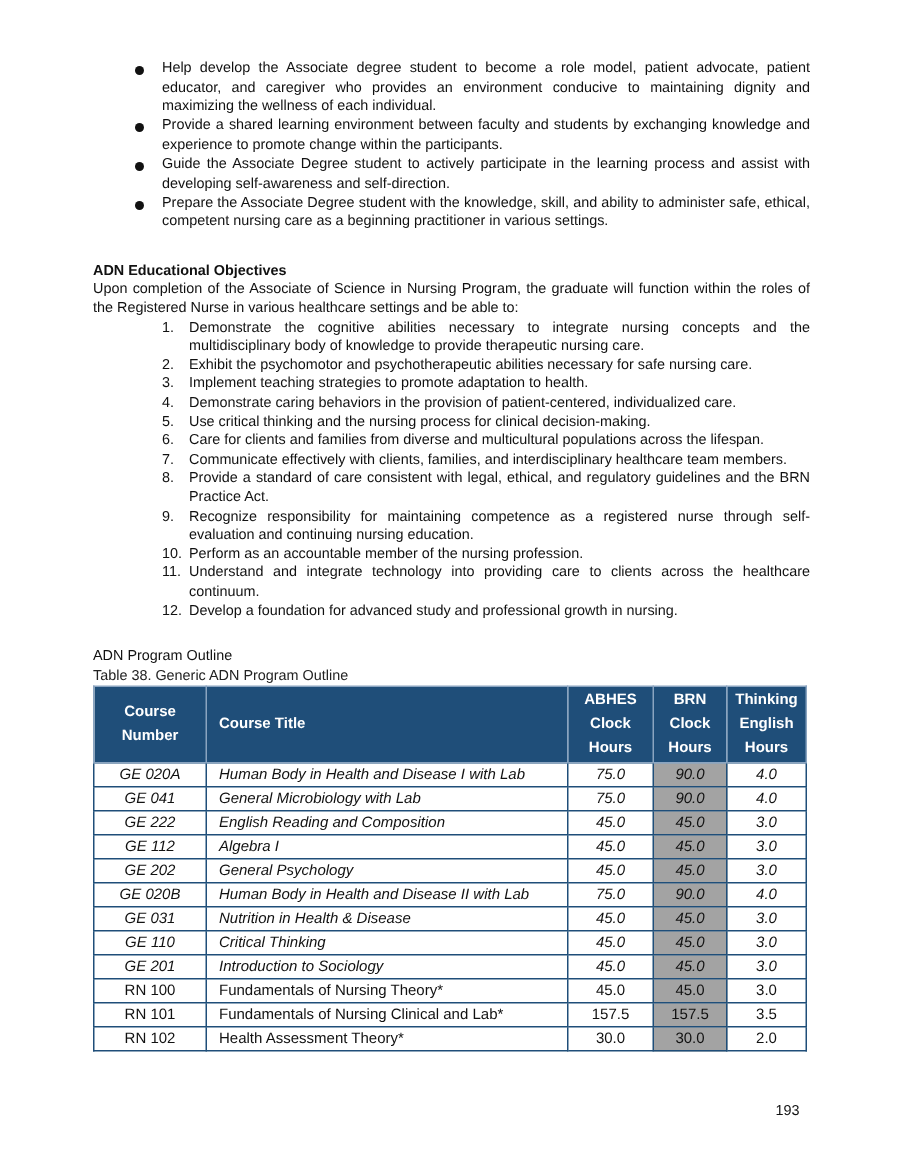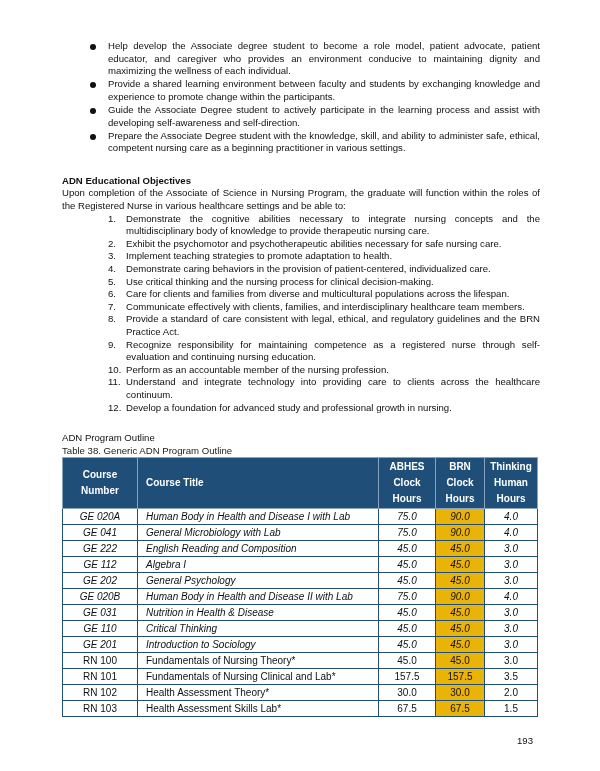--- a/index.html
+++ b/index.html
@@ -28,21 +28,21 @@
     background: #1f4e79; color: #ffffff; font-weight: bold; text-align: center;
     border: 1px solid #8aa4c0; padding: 1px 3px; line-height: 16px;
   }
   table.outline th.title-col { text-align: left; padding-left: 8px; }
   table.outline td {
     border: 1px solid #1f4e79; padding: 0 3px; height: 15px; line-height: 14px;
   }
   table.outline td.num-col { text-align: center; }
   table.outline td.title { text-align: left; padding-left: 8px; }
   table.outline td.center { text-align: center; }
-  table.outline td.brn { background: #eab308; text-align: center; }
+  table.outline td.brn { background: #a3a3a3; text-align: center; }
   tr.italic td { font-style: italic; }
   .page-number { position: absolute; left: 517px; top: 735px; font-size: 9.6px; }
 </style>
 </head>
 <body>
 
 <div class="page">
 
   <ul class="bullets">
     <li><span class="dot"></span><span>Help develop the Associate degree student to become a role model, patient advocate, patient educator, and caregiver who provides an environment conducive to maintaining dignity and maximizing the wellness of each individual.</span></li>
@@ -85,21 +85,21 @@
           <span>Clock</span><br>
           <span>Hours</span>
         </th>
         <th style="width:42px">
           <span>BRN</span><br>
           <span>Clock</span><br>
           <span>Hours</span>
         </th>
         <th style="width:46px">
           <span>Thinking</span><br>
-          <span>Human</span><br>
+          <span>English</span><br>
           <span>Hours</span>
         </th>
       </tr>
     </thead>
     <tbody id="outline-body">
         <tr class="italic">
           <td class="num-col">GE 020A</td>
           <td class="title">Human Body in Health and Disease I with Lab</td>
           <td class="center">75.0</td>
           <td class="brn">90.0</td>
@@ -175,24 +175,17 @@
           <td class="brn">157.5</td>
           <td class="center">3.5</td>
         </tr>
         <tr>
           <td class="num-col">RN 102</td>
           <td class="title">Health Assessment Theory*</td>
           <td class="center">30.0</td>
           <td class="brn">30.0</td>
           <td class="center">2.0</td>
         </tr>
-        <tr>
-          <td class="num-col">RN 103</td>
-          <td class="title">Health Assessment Skills Lab*</td>
-          <td class="center">67.5</td>
-          <td class="brn">67.5</td>
-          <td class="center">1.5</td>
-        </tr>
       </tbody>
   </table>
 </div>
 
 <div class="page-number">193</div>
 
 </body></html>

